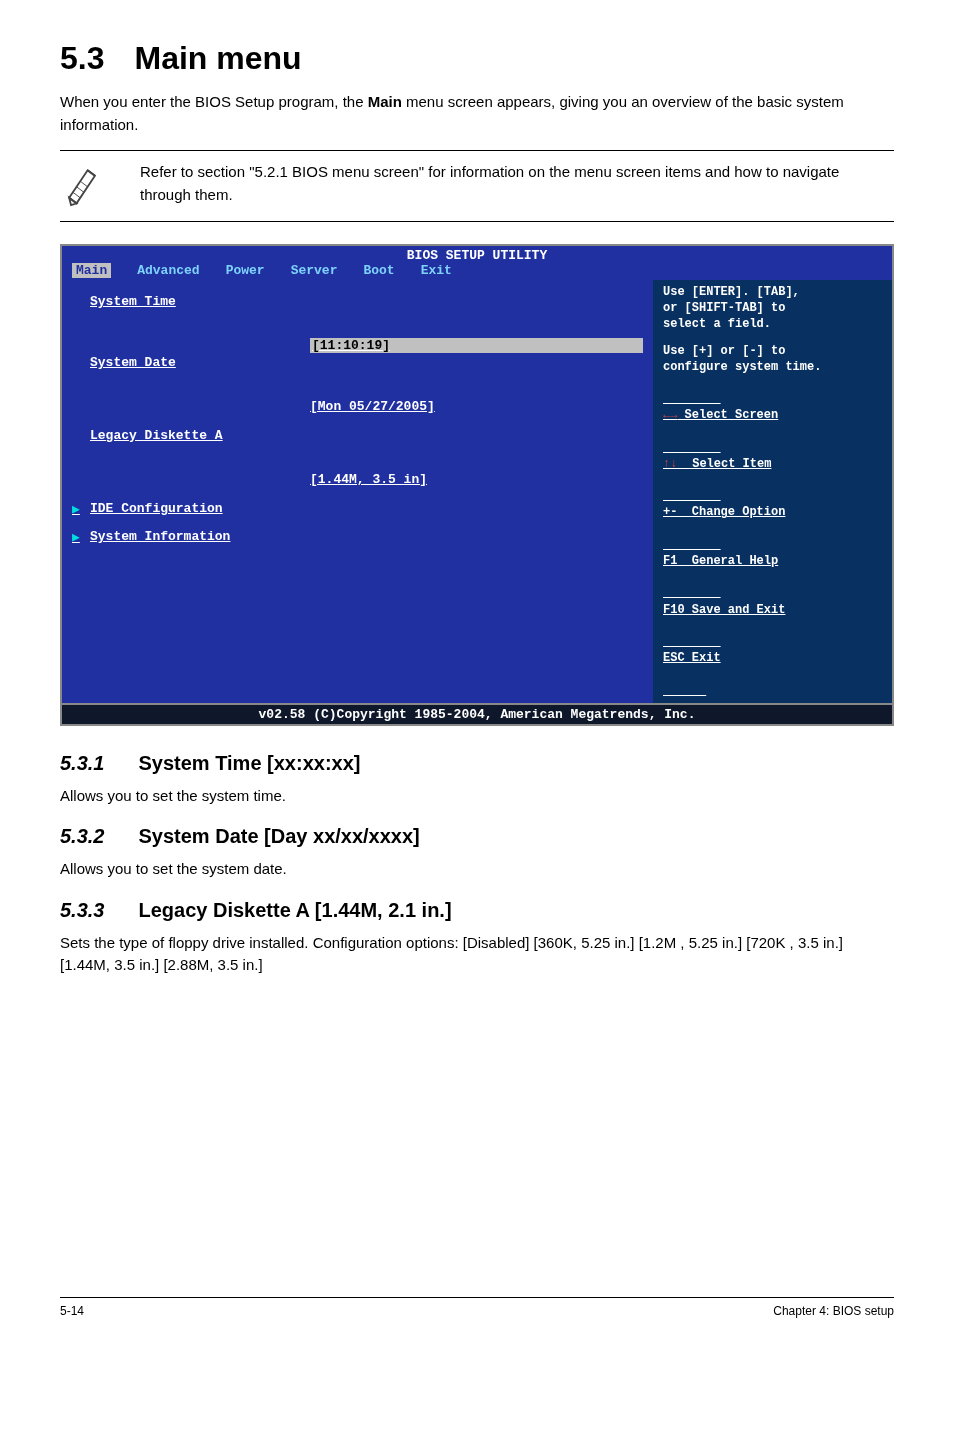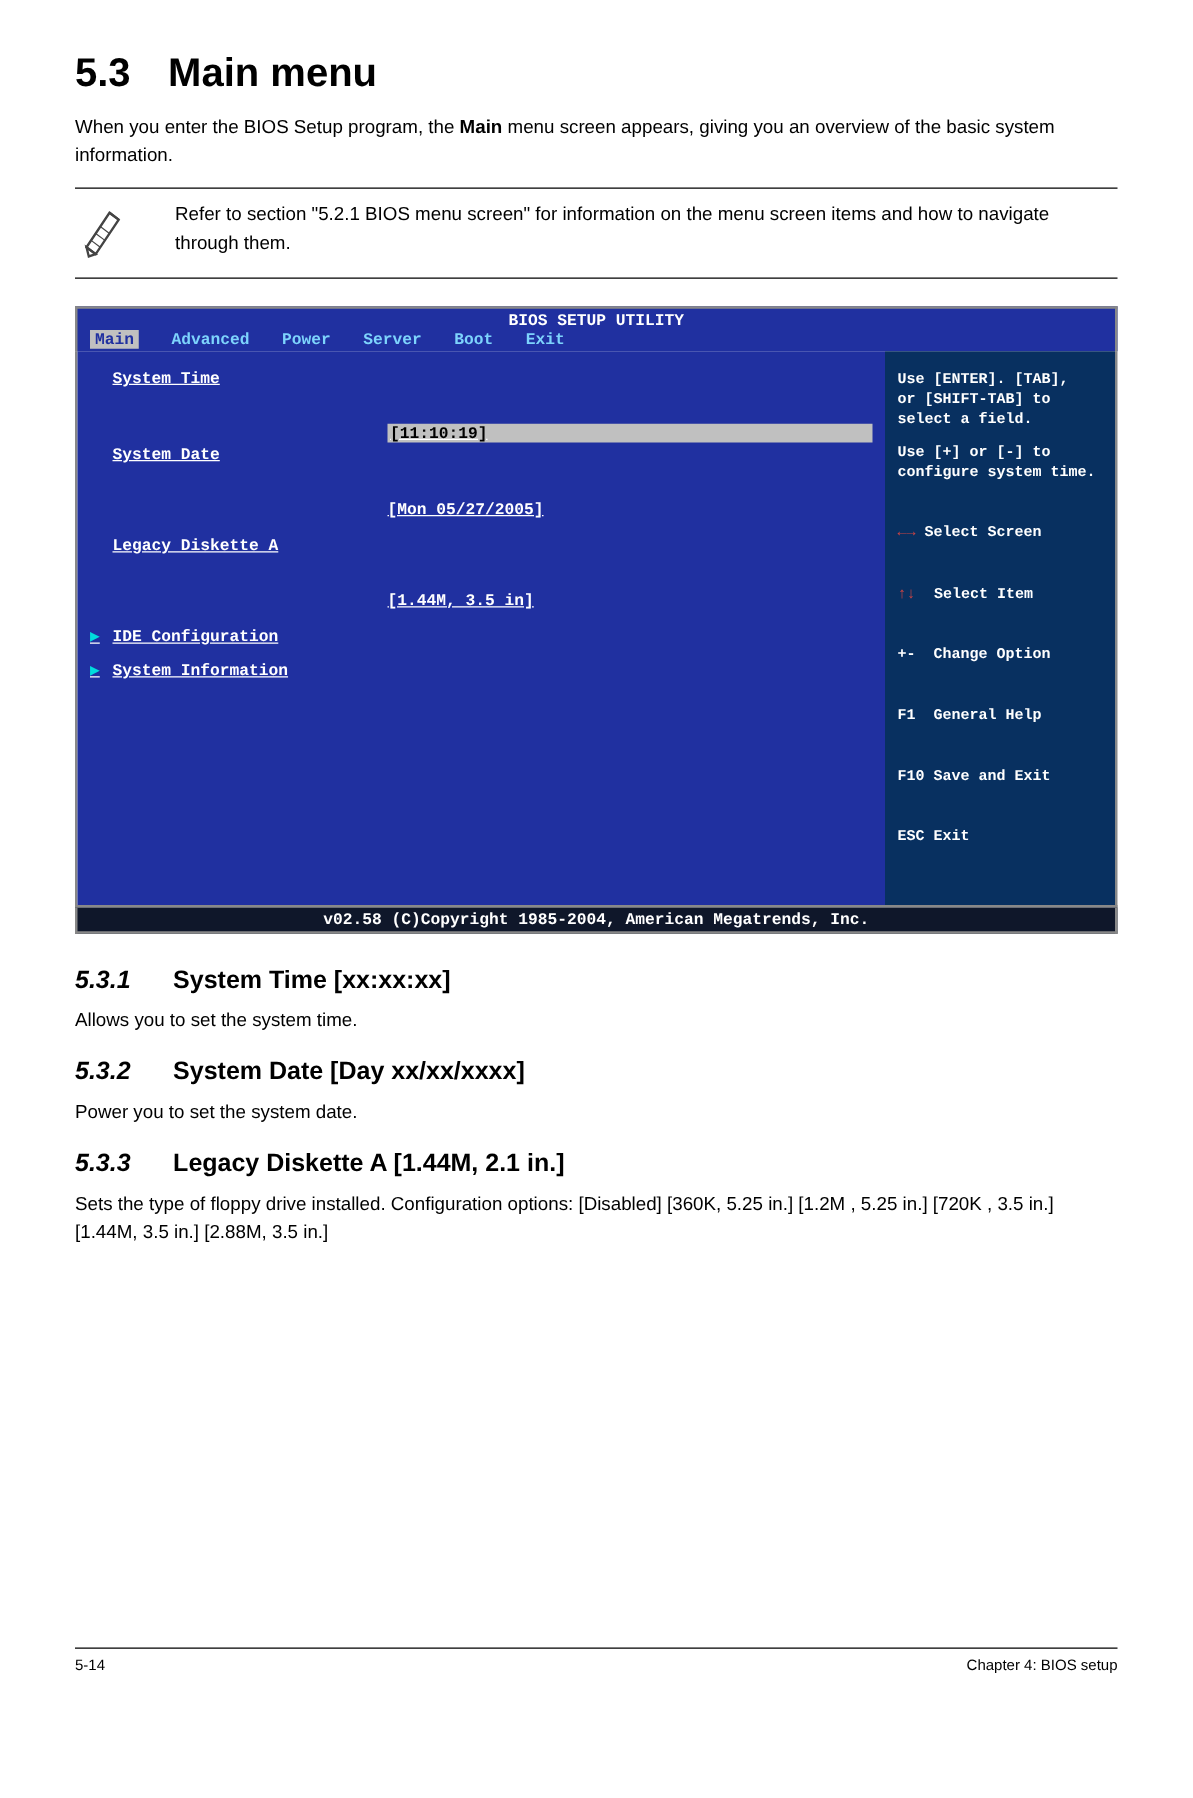--- a/index.html
+++ b/index.html
@@ -105,32 +105,33 @@
       width: auto;
       padding: 0 2px;
     }
     .bios-arrow {
       width: 18px;
       color: #00dddd;
     }
     .bios-right {
       background: #083060;
       color: #fff;
-      width: 184px;
-      padding: 14px 10px;
+      width: 239px;
+      padding: 4px 10px;
       font-size: 12px;
       display: flex;
       flex-direction: column;
       justify-content: space-between;
     }
     .bios-right .help {
       line-height: 1.35;
     }
     .bios-right .keys {
       line-height: 1.35;
+      text-decoration: underline;
     }
     .key-arrow-lr {
       color: #cc4444;
     }
     .key-arrow-ud {
       color: #cc4444;
     }
     .bios-footer {
       background: #0f172a;
       color: #fff;
@@ -249,21 +250,21 @@
 </div>
 
 <div class="sub-heading">
   <span class="sub-num">5.3.1</span><span>System Time [xx:xx:xx]</span>
 </div>
 <p class="para">Allows you to set the system time.</p>
 
 <div class="sub-heading">
   <span class="sub-num">5.3.2</span><span>System Date [Day xx/xx/xxxx]</span>
 </div>
-<p class="para">Power you to set the system date.</p>
+<p class="para">Allows you to set the system date.</p>
 
 <div class="sub-heading">
   <span class="sub-num">5.3.3</span><span>Legacy Diskette A [1.44M, 2.1 in.]</span>
 </div>
 <p class="para">Sets the type of floppy drive installed. Configuration options: [Disabled] [360K, 5.25 in.] [1.2M , 5.25 in.] [720K , 3.5 in.] [1.44M, 3.5 in.] [2.88M, 3.5 in.]</p>
 
 <div class="page-footer">
   <span>5-14</span>
   <span>Chapter 4: BIOS setup</span>
 </div>

